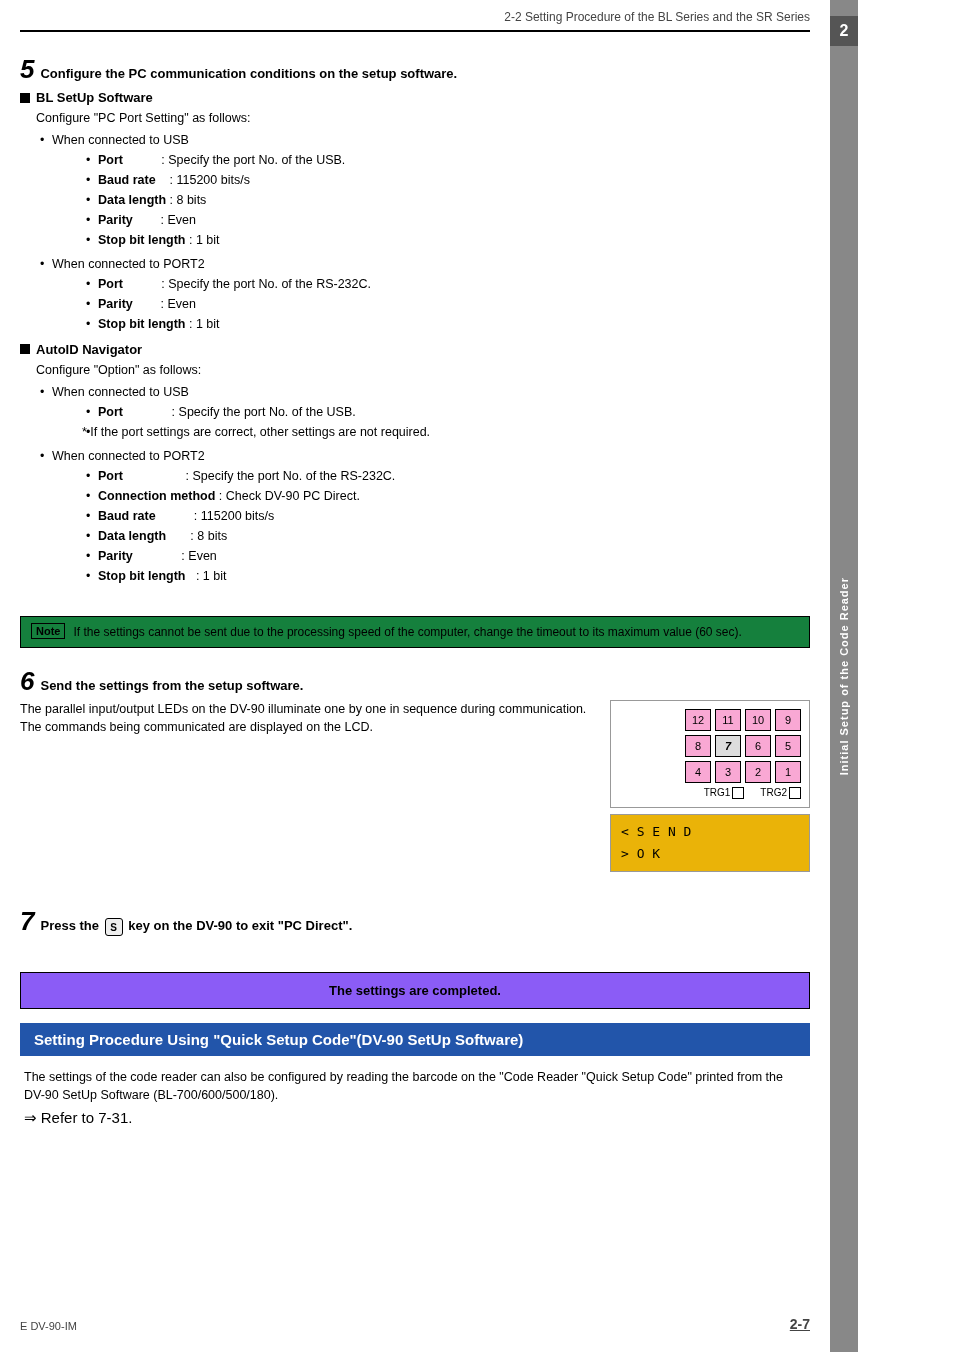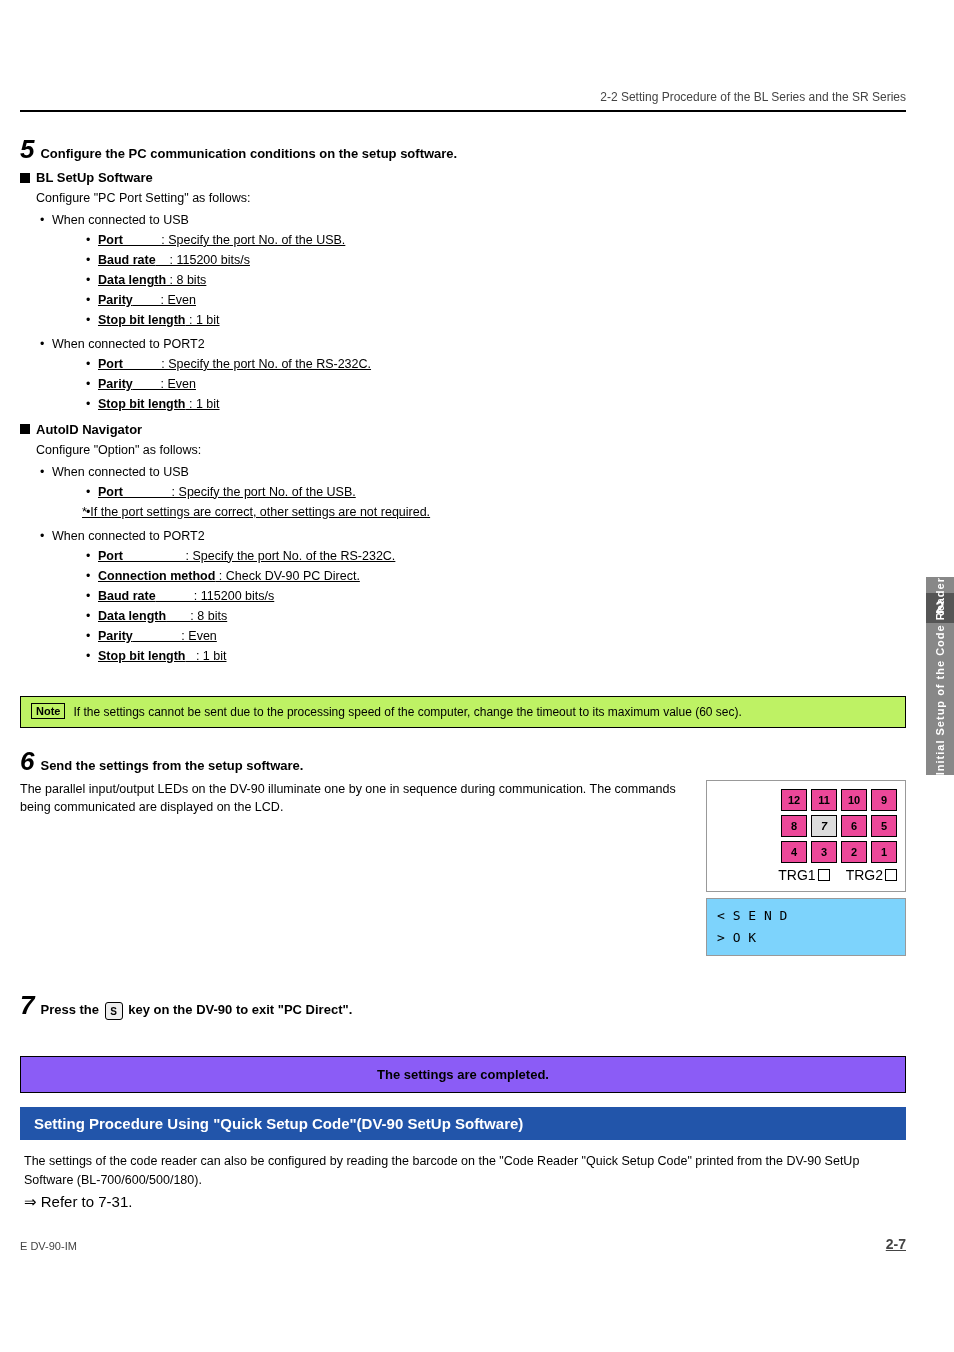--- a/index.html
+++ b/index.html
@@ -8,23 +8,22 @@
       font-size: 13px;
       background: #fff;
       color: #000;
       width: 954px;
       min-height: 1352px;
       position: relative;
     }
 
     .page-container {
       display: flex;
-      width: 954px;
+      width: 858px;
       min-height: 1352px;
-      align-items: center;
     }
 
     .right-tab {
       width: 28px;
       background: #888;
       display: flex;
       align-items: center;
       justify-content: center;
       flex-shrink: 0;
       position: relative;
@@ -132,21 +131,20 @@
     .bullet-list li::before {
       content: "•";
       position: absolute;
       left: 4px;
     }
 
     .sub-list {
       list-style: none;
       padding: 0;
       margin: 0 0 4px 30px;
-      text-decoration: underline;
     }
 
     .sub-list li {
       font-size: 12.5px;
       line-height: 1.6;
       padding-left: 16px;
       position: relative;
     }
 
     .sub-list li::before {
@@ -155,21 +153,21 @@
       left: 4px;
     }
 
     .note-box {
       display: flex;
       align-items: flex-start;
       gap: 8px;
       border: 1px solid #000;
       padding: 6px 10px;
       margin: 10px 0;
-      background: #bef264;
+      background: #15803d;
     }
 
     .note-label {
       font-size: 11px;
       font-weight: bold;
       border: 1px solid #000;
       padding: 1px 4px;
       white-space: nowrap;
       flex-shrink: 0;
     }
@@ -208,57 +206,57 @@
     }
 
     .led-box {
       width: 26px;
       height: 22px;
       border: 1px solid #000;
       display: flex;
       align-items: center;
       justify-content: center;
       font-size: 11px;
-      font-weight: bold;
-      background: #ec4899;
+      font-weight: normal;
+      background: #f9a8d4;
     }
 
     .led-box.highlighted {
       background: #ddd;
       font-weight: bold;
     }
 
     .trg-row {
       display: flex;
       gap: 4px;
       justify-content: flex-end;
       font-size: 11px;
       margin-top: 2px;
     }
 
     .trg-label {
       display: flex;
       align-items: center;
       gap: 2px;
-      font-size: 14px;
+      font-size: 10px;
     }
 
     .trg-checkbox {
       width: 12px;
       height: 12px;
       border: 1px solid #000;
       display: inline-block;
     }
 
     .lcd-panel {
       border: 1px solid #999;
       padding: 6px 10px;
       font-family: monospace;
       font-size: 13px;
-      background: #7dd3fc;
+      background: #eab308;
     }
 
     .lcd-line {
       line-height: 1.7;
     }
 
     .completed-box {
       border: 1px solid #000;
       padding: 10px;
       text-align: center;

